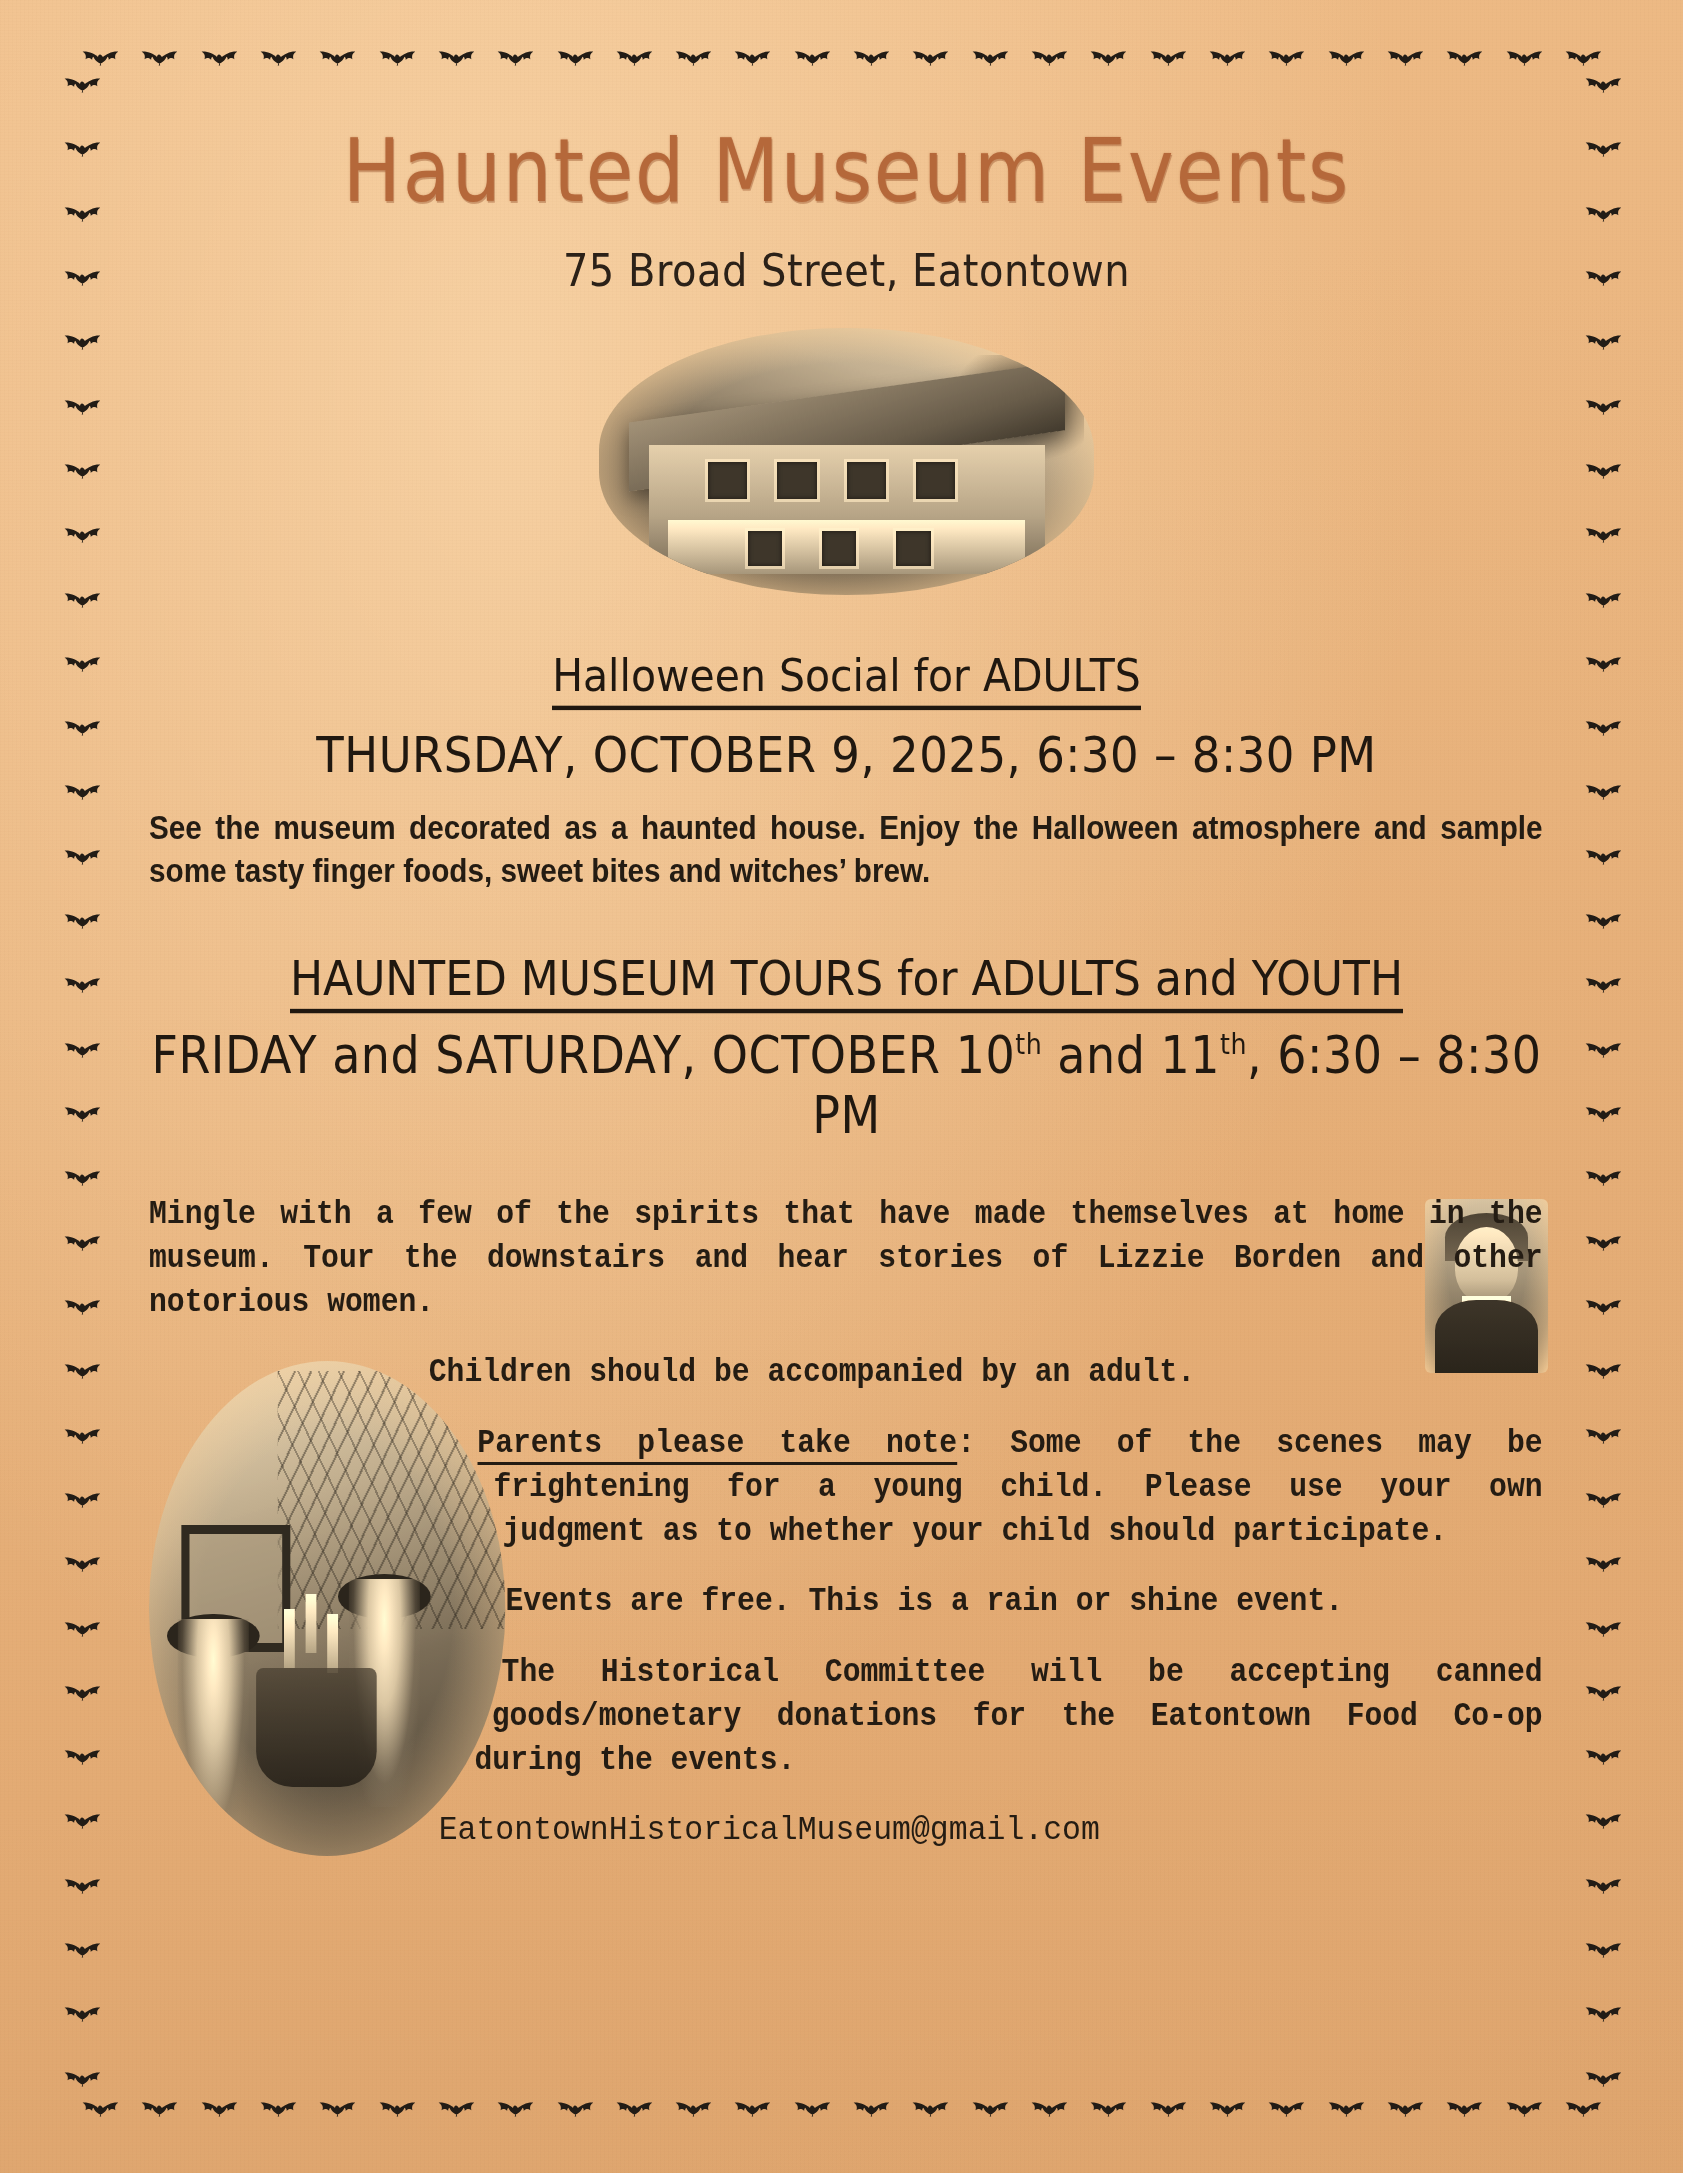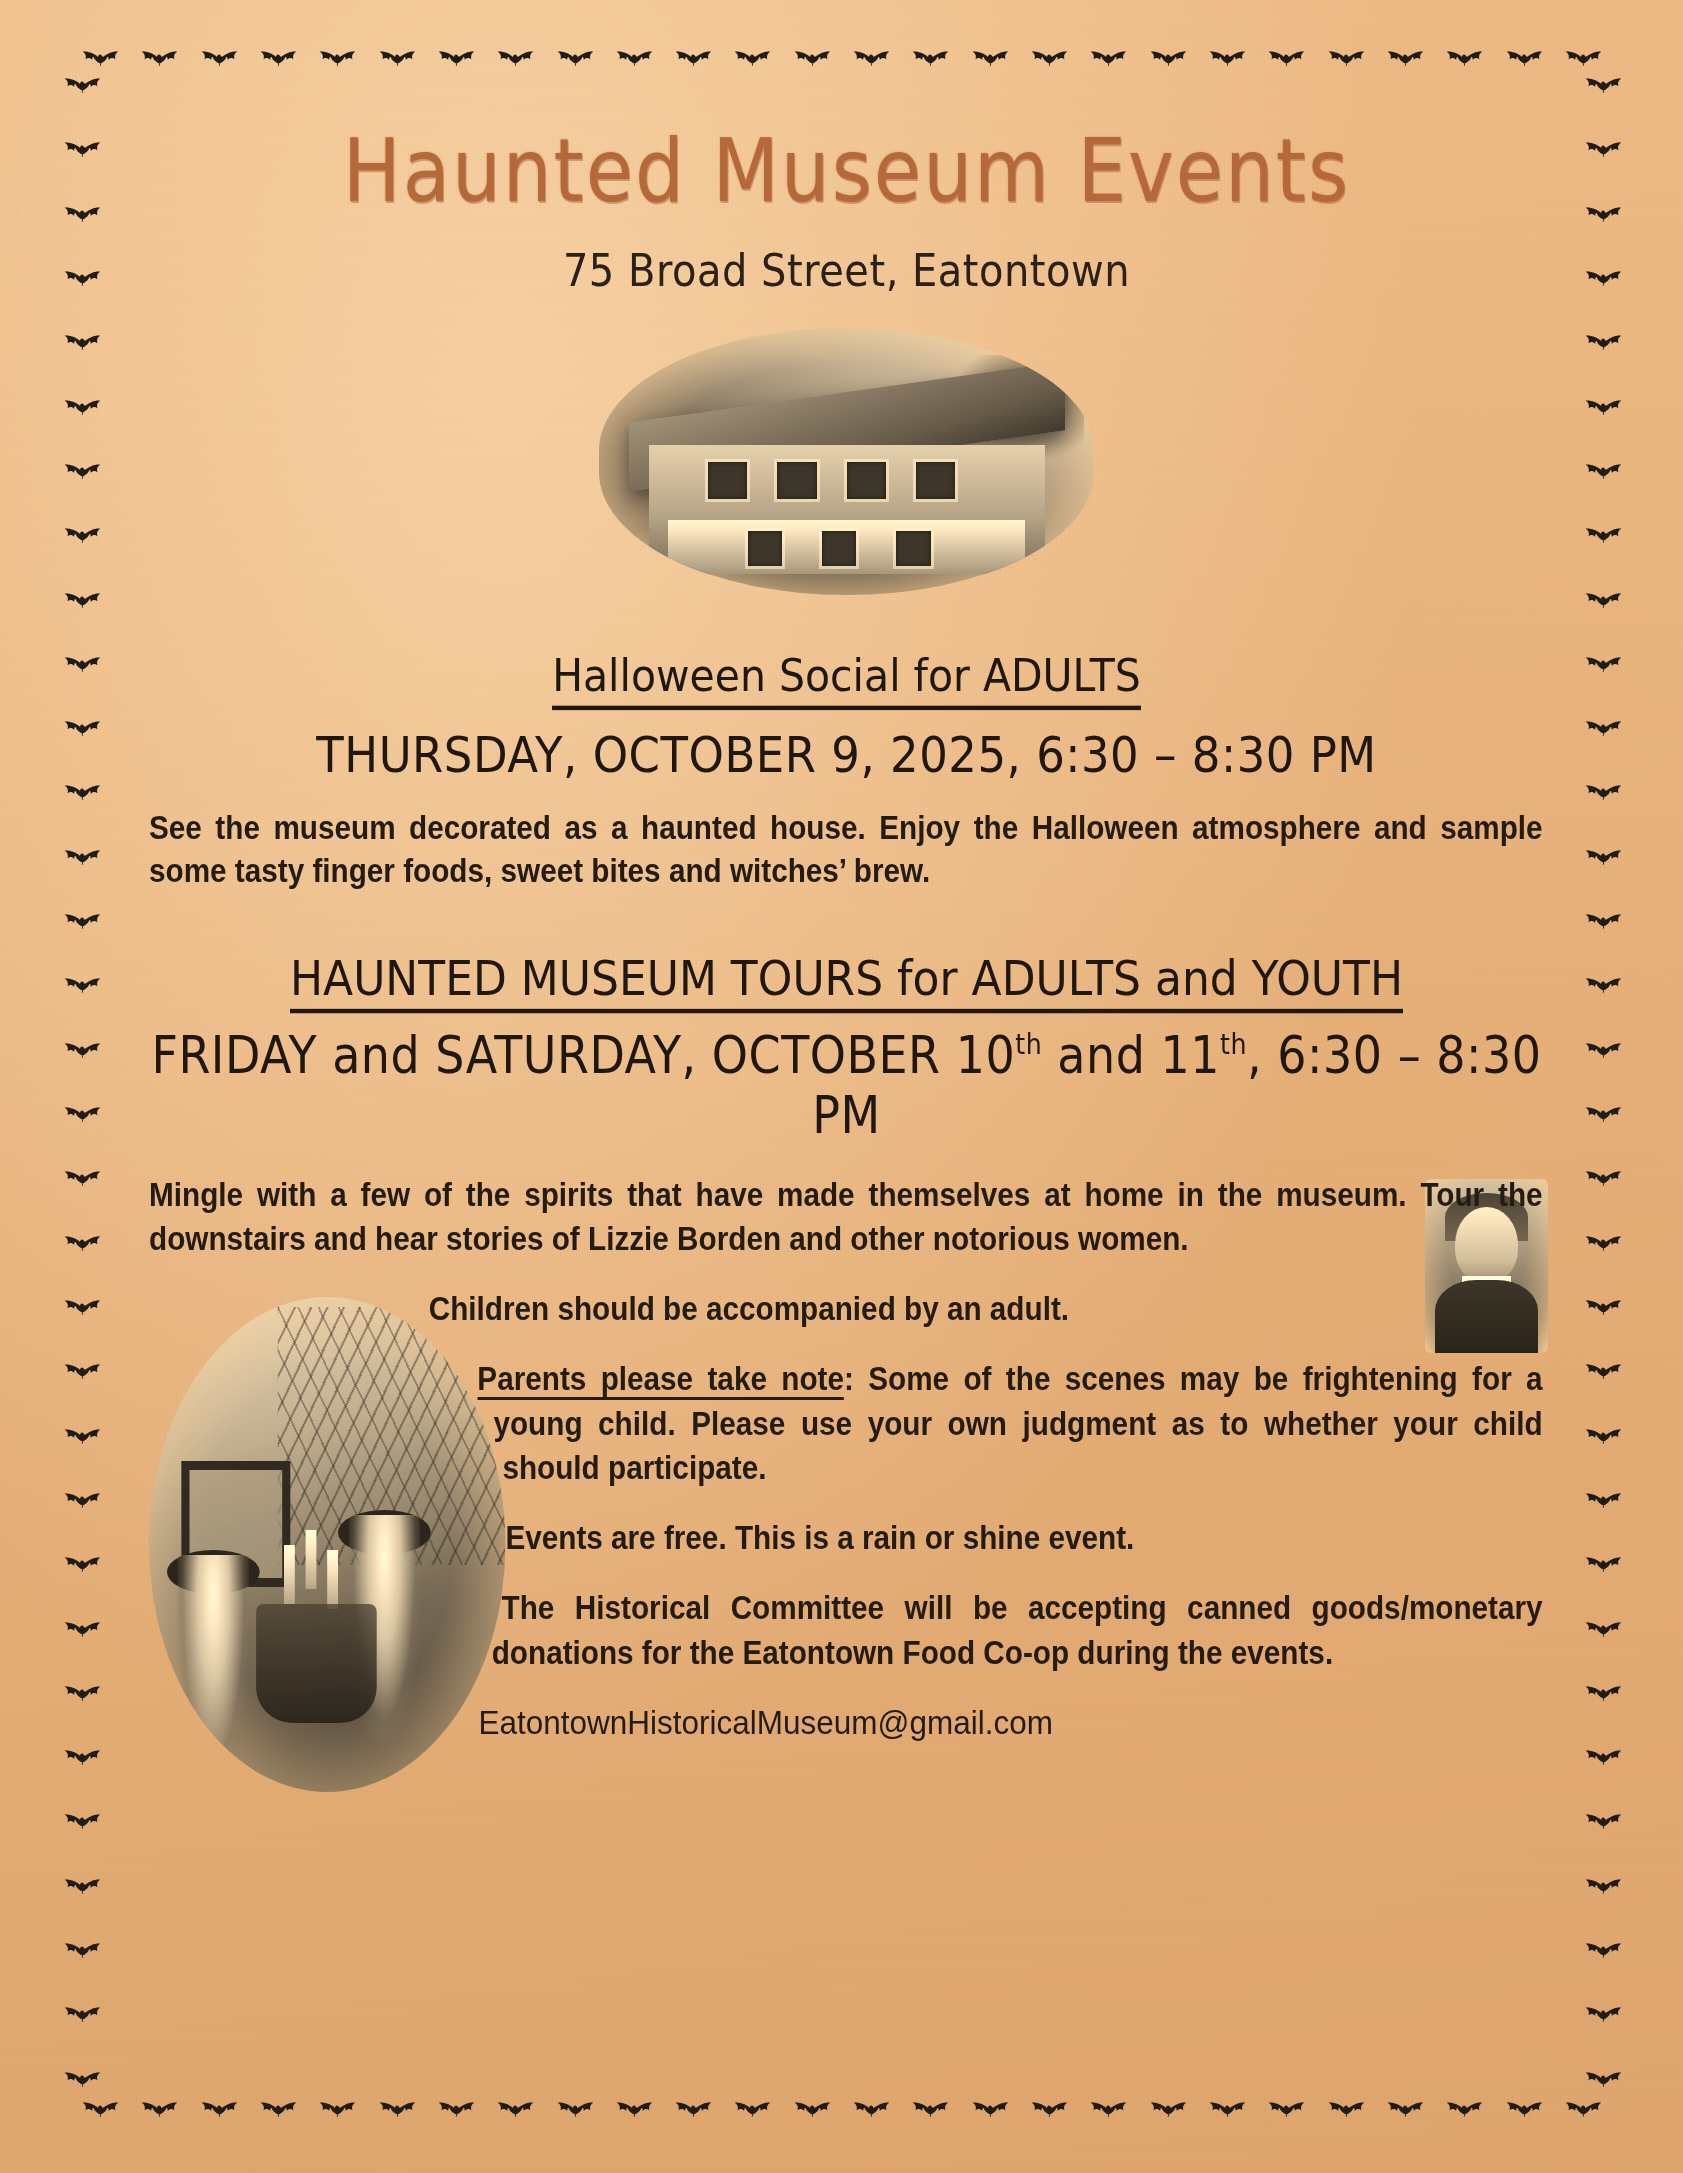--- a/index.html
+++ b/index.html
@@ -162,21 +162,22 @@
     font-weight: 700;
     font-stretch: condensed;
     transform: scaleX(.90);
     transform-origin: left center;
     width: 111%;
     margin-top: 26px;
   }
 
   .two-col {
     position: relative;
-    margin-top: 34px;
+    margin-top: 54px;
+    font-family: Liberation Mono, monospace;
   }
   .portrait {
     position: absolute;
     right: -4px;
     top: 6px;
     width: 123px;
     height: 174px;
     border-radius: 6px;
     overflow: hidden;
     background:

